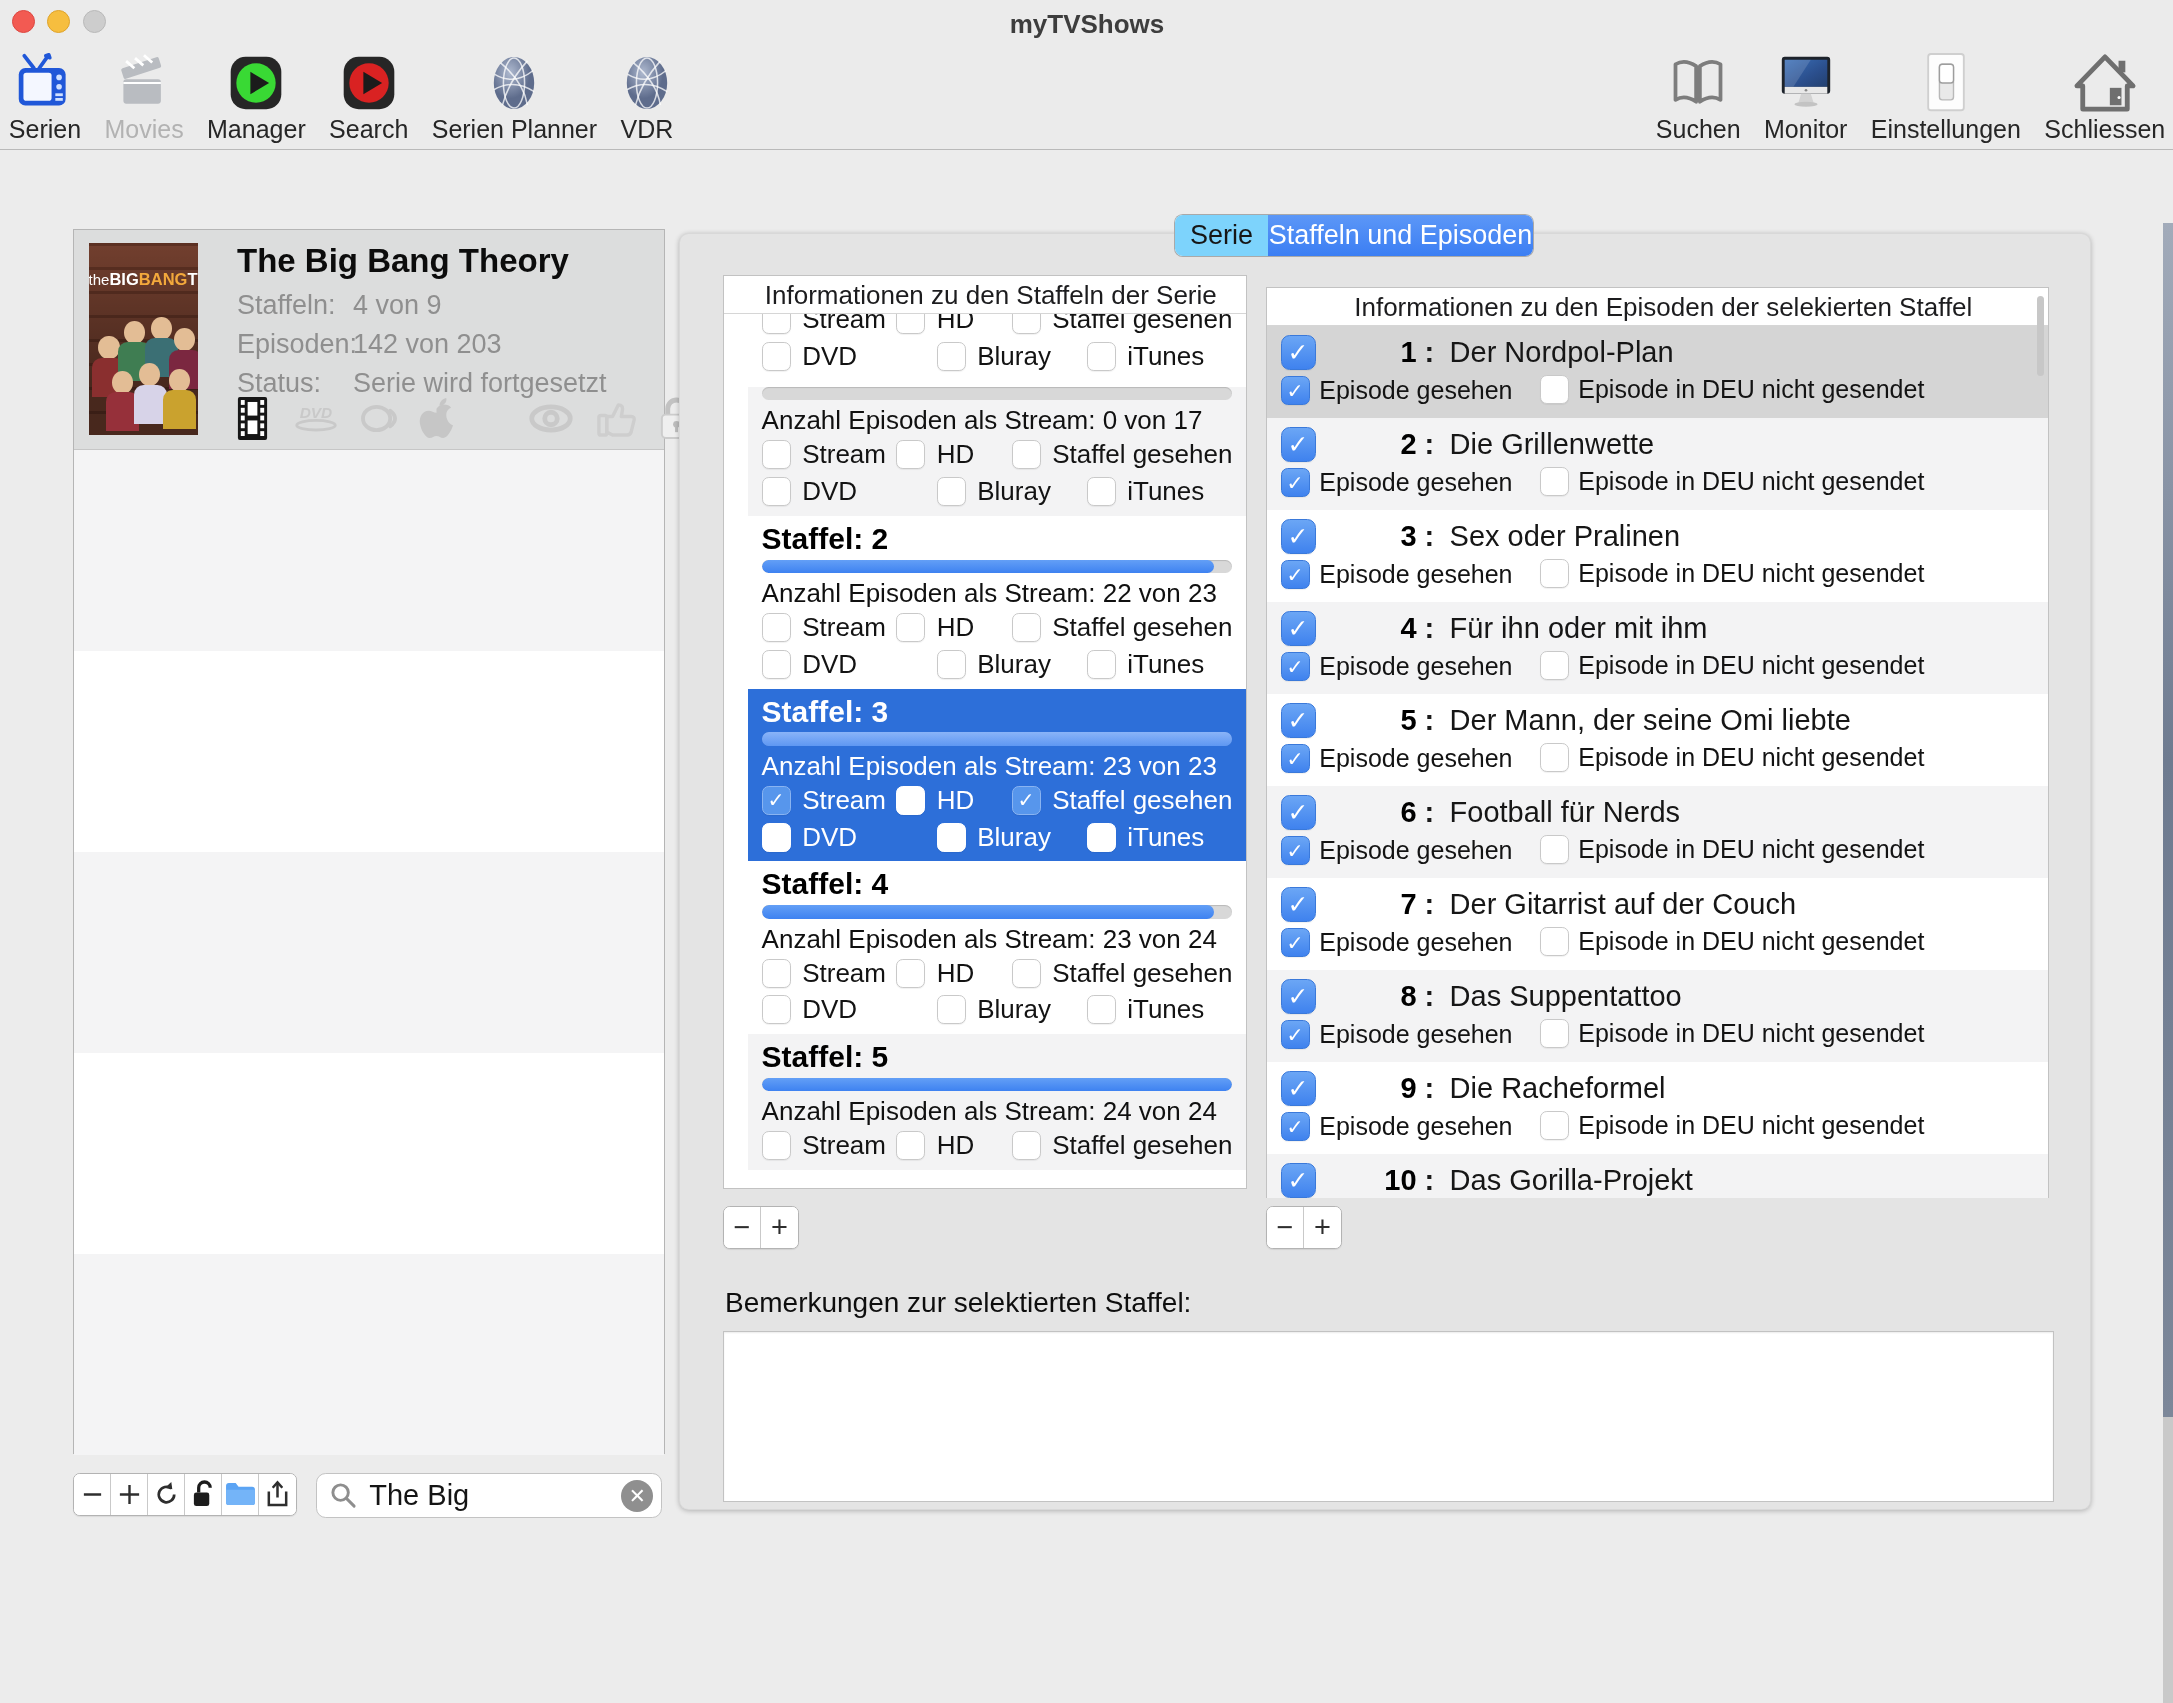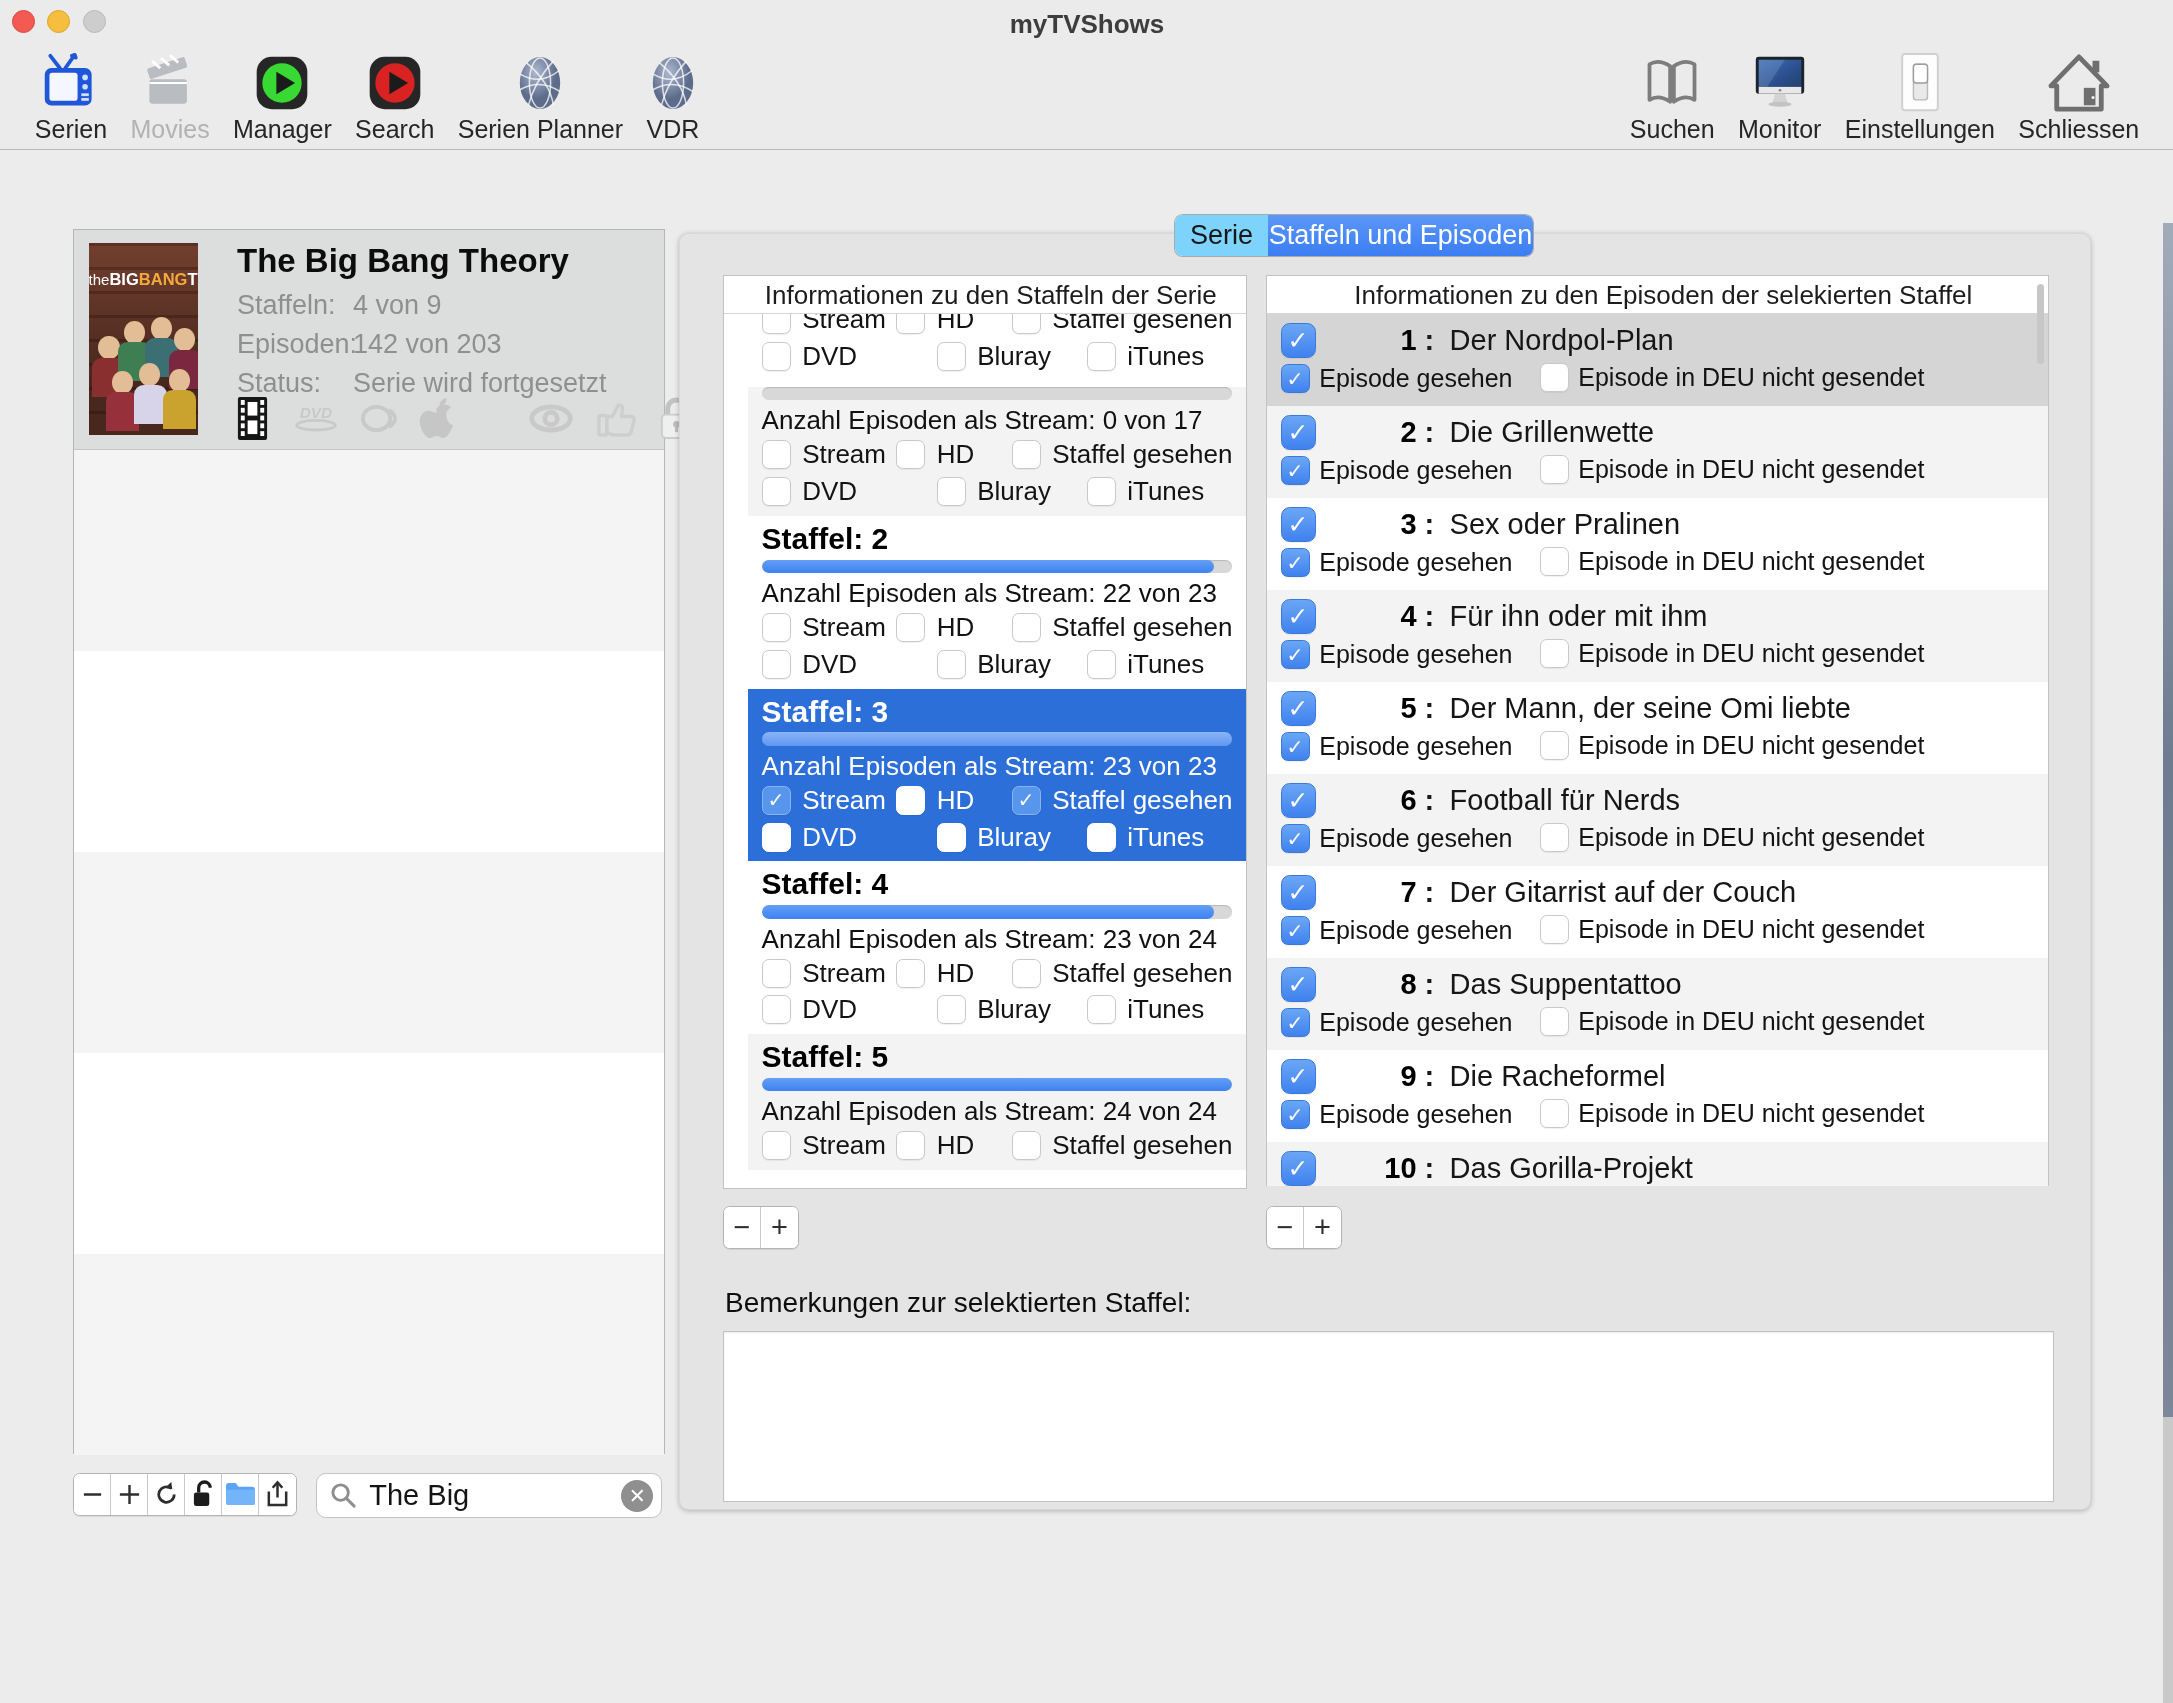--- a/index.html
+++ b/index.html
@@ -12,21 +12,21 @@
   .win-title{position:absolute;left:0;right:0;top:0;height:43px;line-height:49px;text-align:center;
              font-size:26px;font-weight:600;color:#3d3d3d;}
   .lights{position:absolute;left:11.6px;top:9.7px;display:flex;gap:12.6px;}
   .light{width:23px;height:23px;border-radius:50%;box-sizing:border-box;}
   .light.red{background:#f25a52;border:1px solid #dd4741;}
   .light.yellow{background:#f6be3f;border:1px solid #dfa32a;}
   .light.gray{background:#cdcdcd;border:1px solid #b9b9b9;}
 
   .toolbar{position:absolute;left:0;top:43px;right:0;height:107px;background:#ebebeb;
            border-bottom:1.9px solid #b9b9b9;display:flex;justify-content:space-between;
-           padding:0 27px;box-sizing:border-box;}
+           padding:0 1px;box-sizing:border-box;}
   .tb-group{display:flex;align-items:flex-start;gap:7.8px;padding-top:5.8px;}
   .tb-item{display:flex;flex-direction:column;align-items:center;padding:1.9px 7.8px;border-radius:5.8px;}
   .tb-icon{height:64px;display:flex;align-items:center;justify-content:center;}
   .tb-label{font-size:25px;color:#262626;margin-top:0px;white-space:nowrap;}
   .tb-item.disabled .tb-label{color:#b2b2b2;}
 
   
   .left-panel{position:absolute;left:73px;top:229px;width:592px;height:1225px;background:#fff;
               border:1px solid #b5b5b5;box-sizing:border-box;}
   .show-card{position:relative;height:219px;background:#dcdddd;border-bottom:1px solid #c6c6c6;}
@@ -73,21 +73,21 @@
   .tabs{position:absolute;left:1175px;top:215px;height:41px;display:flex;border-radius:7.8px;
         box-shadow:0 0 0 1px #a9a9a9;overflow:hidden;background:#fff;}
   .tab{display:flex;align-items:center;justify-content:center;font-size:27px;color:#161616;}
   .tab.t0{width:93px;background:#7dd3fc;}
   .tab.t1{width:265px;}
   .tab.active{background:linear-gradient(#5c97f7,#3b7ef3);color:#fff;}
 
   
   .box{position:absolute;background:#fff;border:1px solid #c2c2c2;box-sizing:border-box;}
   #seasons-box{left:723px;top:275px;width:524px;height:914px;}
-  #episodes-box{left:1266px;top:275px;width:783px;height:911px;}
+  #episodes-box{left:1266px;top:287px;width:783px;height:911px;}
   .box-header{height:37px;line-height:39px;padding-left:11.6px;font-size:26px;color:#1c1c1e;
               border-bottom:1px solid #d6d6d6;background:#fff;white-space:nowrap;overflow:hidden;text-align:center;}
   .box-body{position:relative;overflow:hidden;}
   #seasons-box .box-body{height:875px;margin-left:24px;}
   #episodes-box .box-body{height:872px;}
 
   
   .season{padding:0 13.6px 6.8px 13.6px;box-sizing:border-box;}
   .season.alt{background:#f3f3f4;}
   .season.selected{background:#2d6fd9;}

